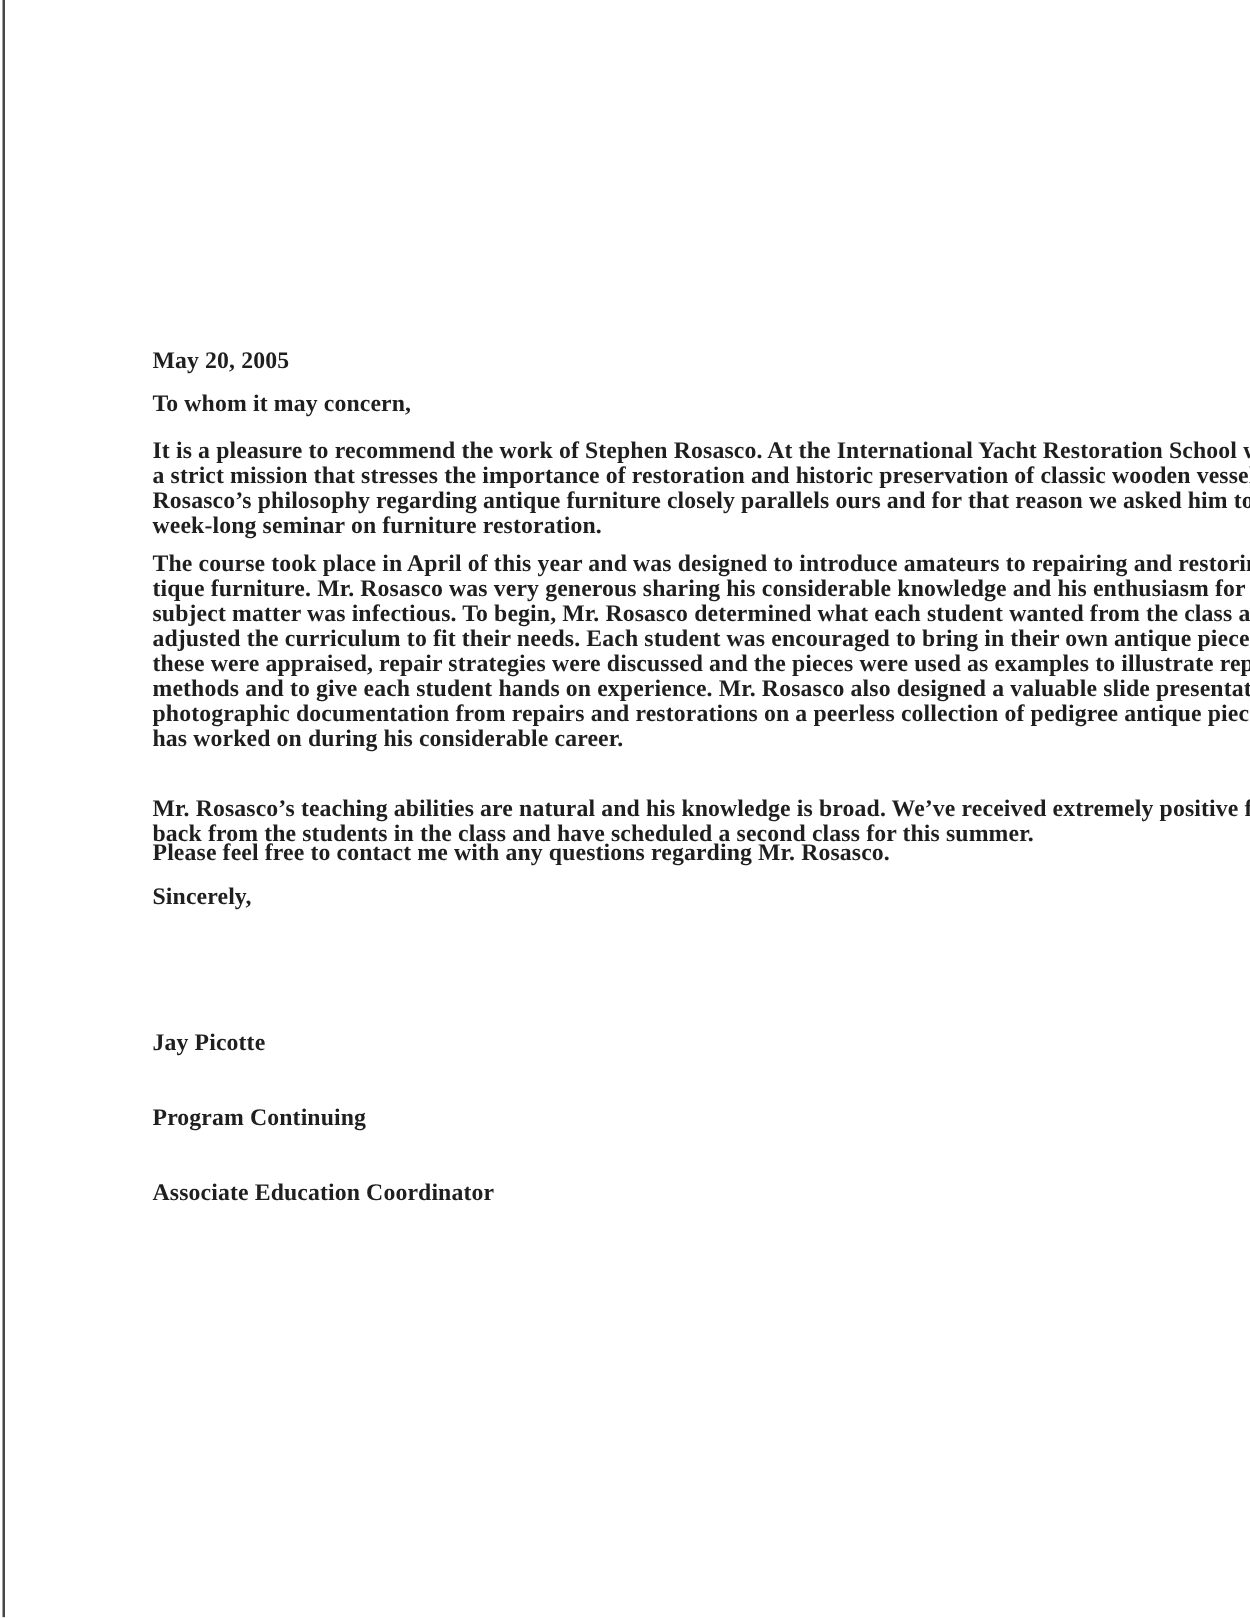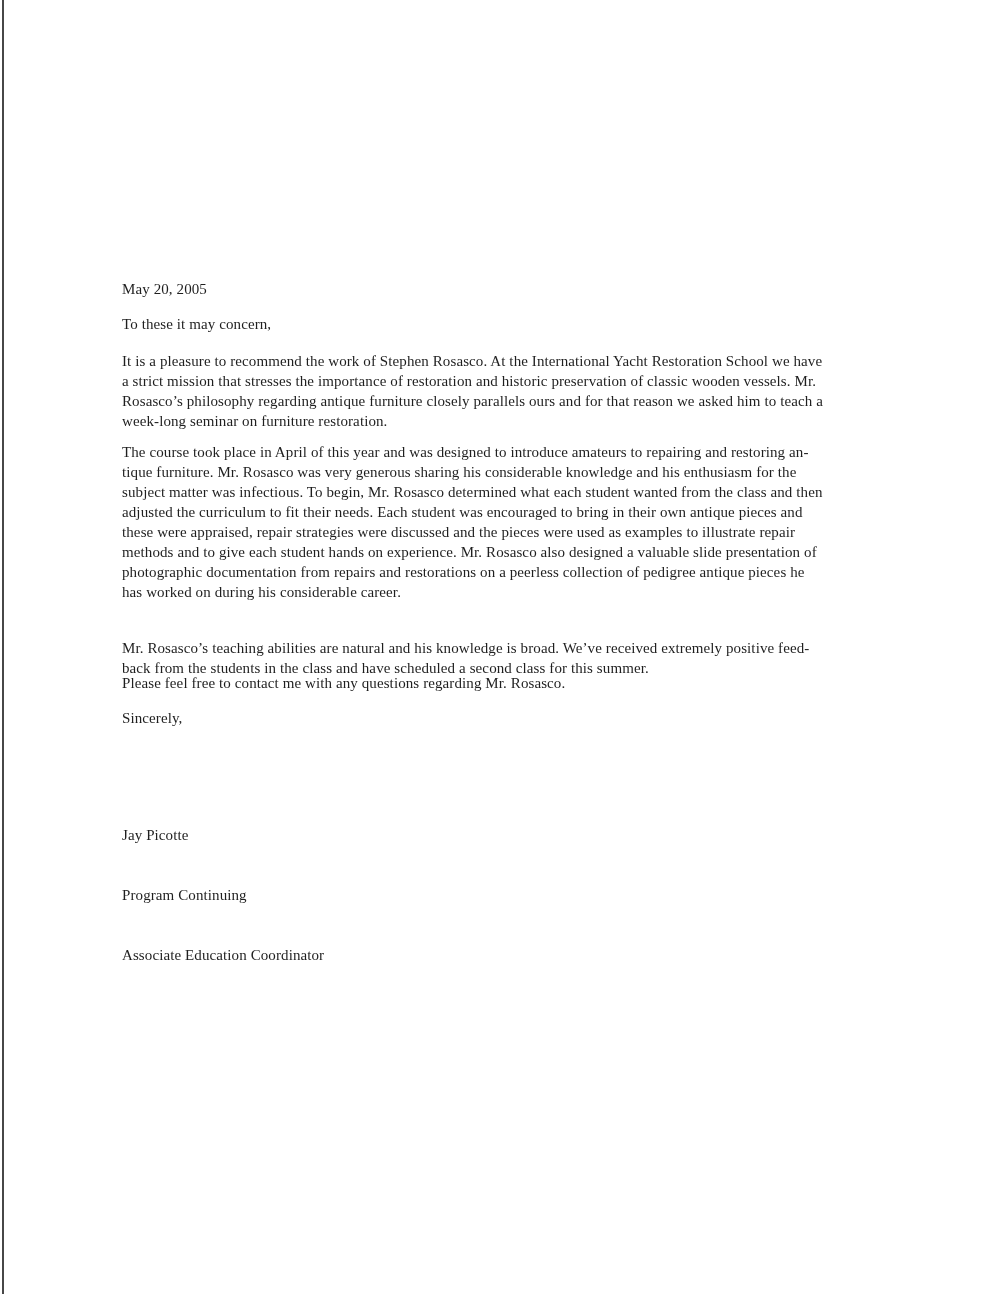--- a/index.html
+++ b/index.html
@@ -21,43 +21,44 @@
     left: 2px;
     top: 0;
     width: 2px;
     height: 100%;
     background: #474747;
   }
   .block {
     position: absolute;
     left: 122px;
     width: 800px;
-    font-size: 15px;
+    font-size: 19px;
     line-height: 20px;
     white-space: pre;
     letter-spacing: 0.1px;
+    font-weight: bold;
   }
   .b-date      { top: 279px; }
   .b-salut     { top: 314px; }
   .b-p1        { top: 351px; }
   .b-p2        { top: 442px; }
   .b-p3        { top: 616px; margin-top: 22px; }
   .b-contact   { top: 673px; }
   .b-closing   { top: 708px; }
   .b-signature { top: 785px; }
 </style>
 </head>
 <body>
 
 <div class="page">
   <div class="scan-edge"></div>
 
   <div class="block b-date">May 20, 2005</div>
 
-  <div class="block b-salut">To these it may concern,</div>
+  <div class="block b-salut">To whom it may concern,</div>
 
   <div class="block b-p2">The course took place in April of this year and was designed to introduce amateurs to repairing and restoring an-
 tique furniture. Mr. Rosasco was very generous sharing his considerable knowledge and his enthusiasm for the
 subject matter was infectious. To begin, Mr. Rosasco determined what each student wanted from the class and then
 adjusted the curriculum to fit their needs. Each student was encouraged to bring in their own antique pieces and
 these were appraised, repair strategies were discussed and the pieces were used as examples to illustrate repair
 methods and to give each student hands on experience. Mr. Rosasco also designed a valuable slide presentation of
 photographic documentation from repairs and restorations on a peerless collection of pedigree antique pieces he
 has worked on during his considerable career.</div>
 

